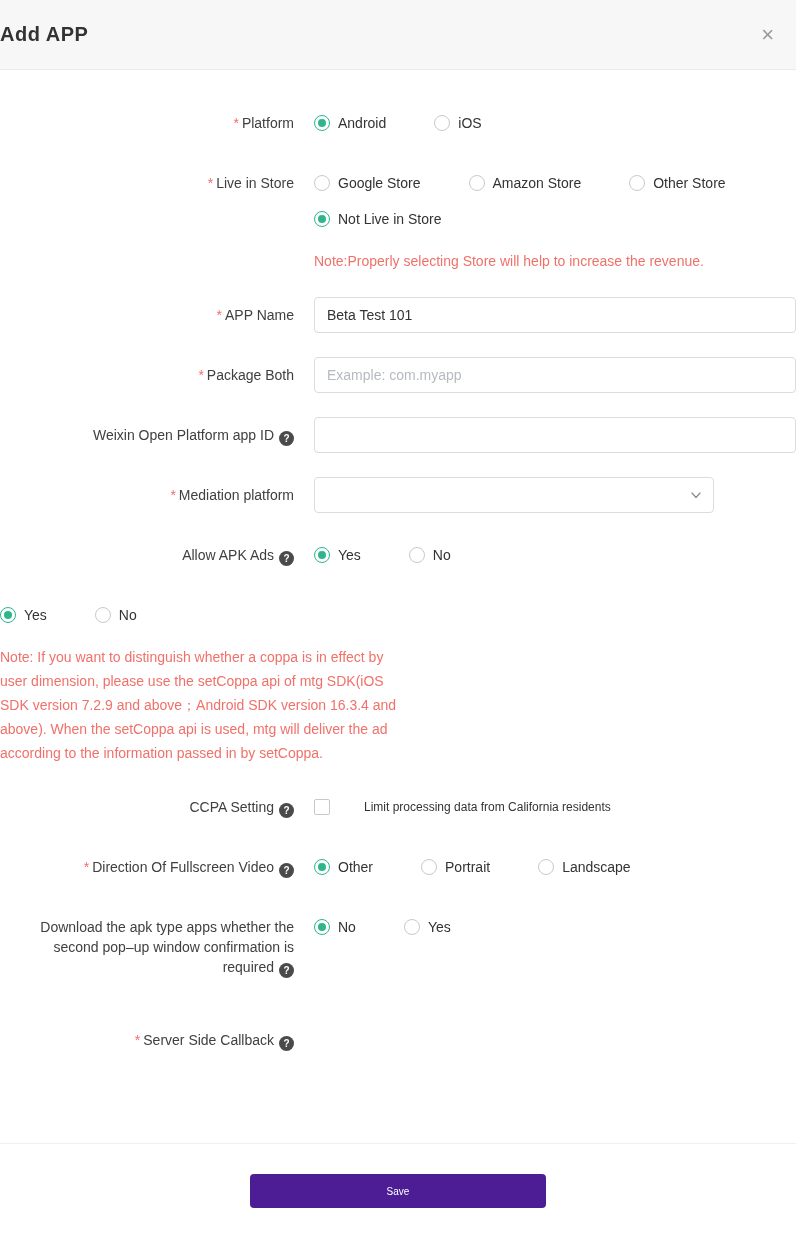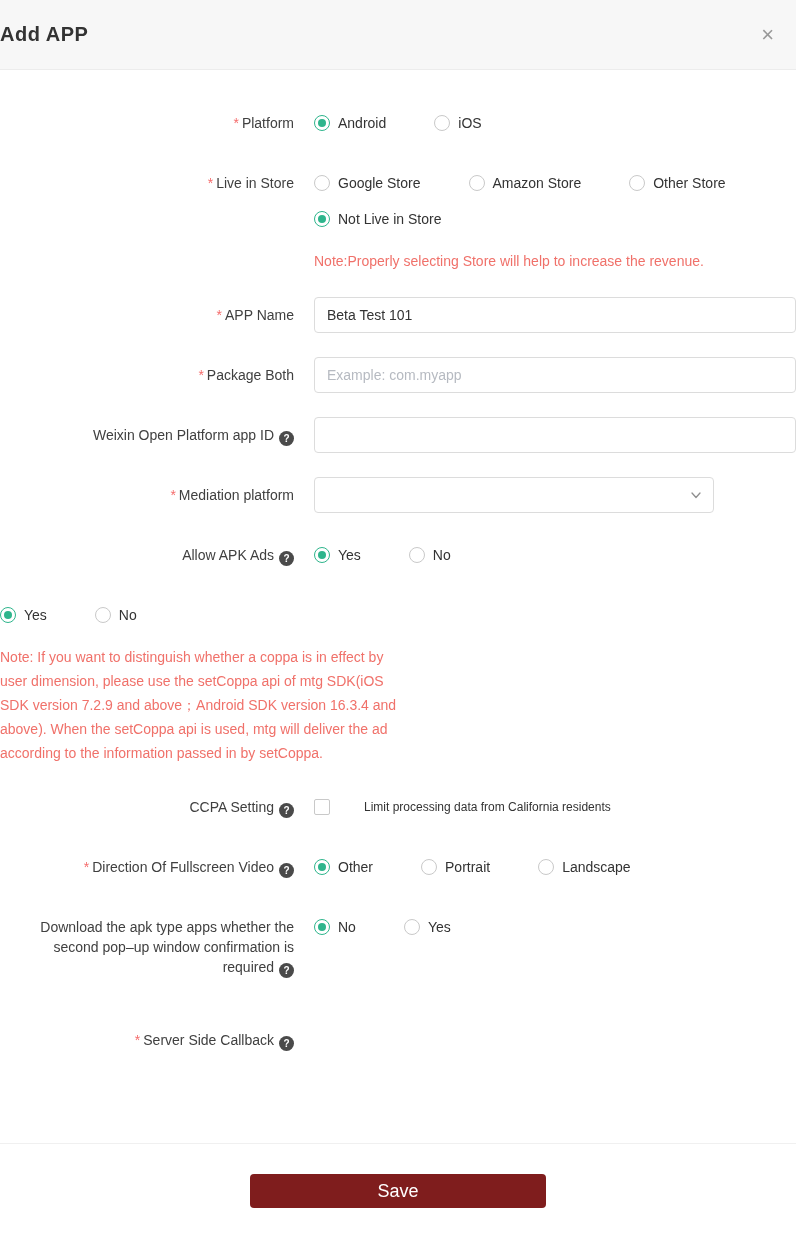--- a/index.html
+++ b/index.html
@@ -158,25 +158,25 @@
     flex: none;
     margin-top: 30px;
     border-top: 1px solid #f0f0f0;
     padding: 30px 0 28px 0;
     display: flex;
     justify-content: center;
   }
   .save-btn {
     width: 296px;
     height: 34px;
-    background: #7f1d1d;
+    background: #4c1d95;
     border: none;
     border-radius: 4px;
     color: #fff;
-    font-size: 18px;
+    font-size: 10px;
     font-family: inherit;
     cursor: pointer;
   }
 </style>
 </head>
 <body>
 
 <div class="modal">
 
   <header class="modal-header">

